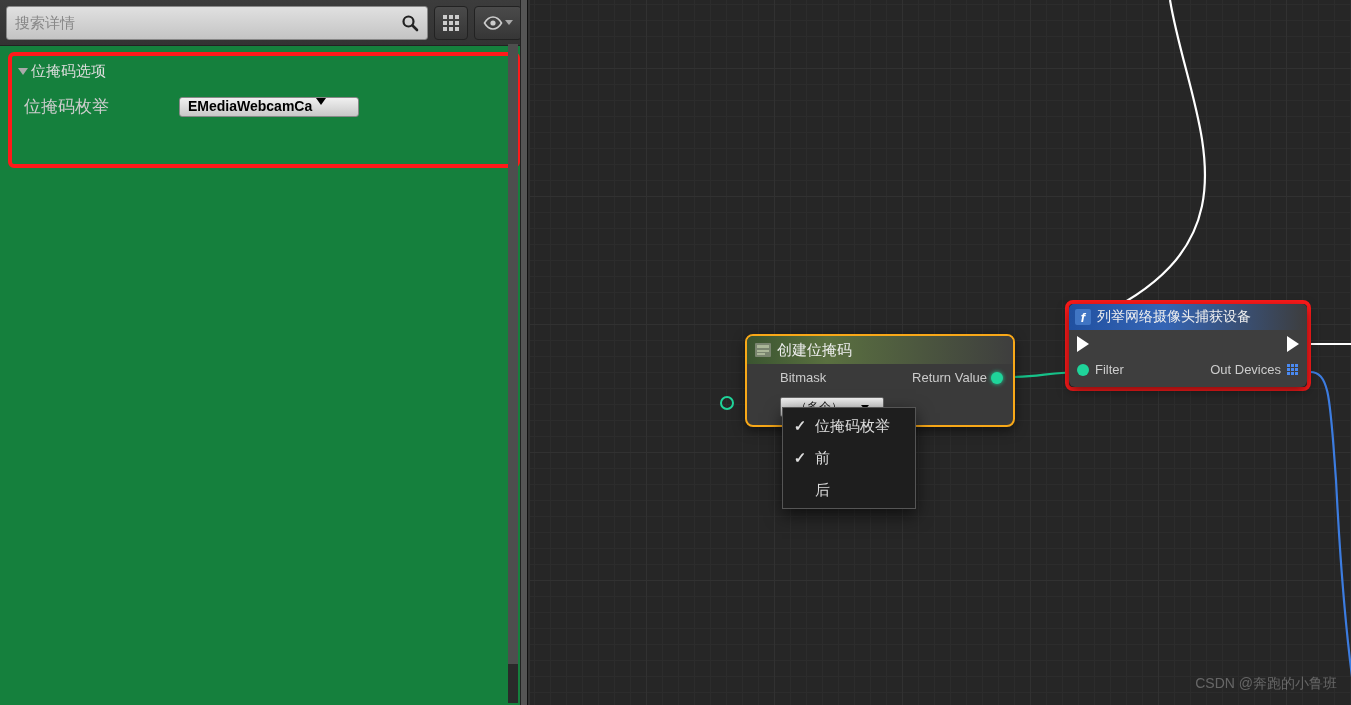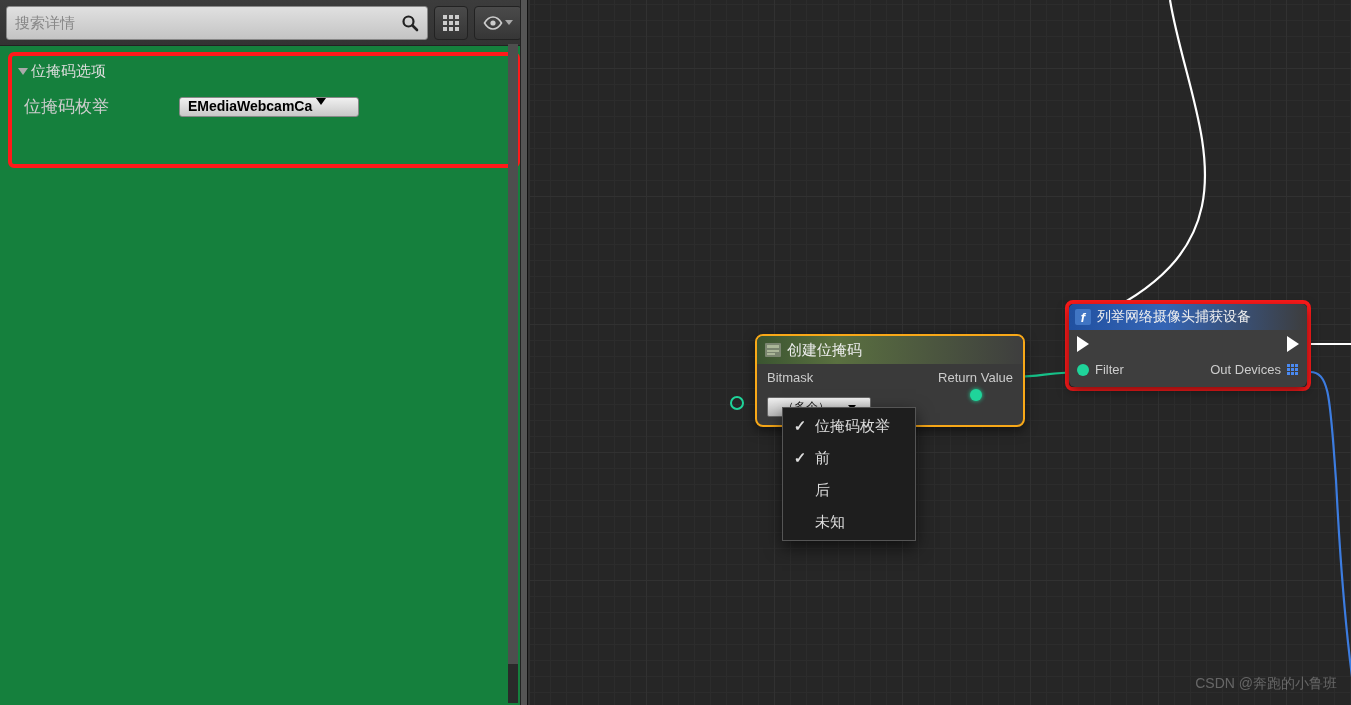--- a/index.html
+++ b/index.html
@@ -32,25 +32,25 @@
 .scrollbar-thumb{position:absolute;left:0;top:0;width:10px;height:620px;background:#4e4e4e;}
 
 
 .graph { position: absolute; left: 530px; top: 0; right: 0; height: 705px; background: #262626; overflow: hidden;
   background-image: linear-gradient(#313131 1px, transparent 1px), linear-gradient(90deg, #313131 1px, transparent 1px), linear-gradient(#2c2c2c 1px, transparent 1px), linear-gradient(90deg, #2c2c2c 1px, transparent 1px);
   background-size: 128px 128px, 128px 128px, 16px 16px, 16px 16px;
   background-position: -140px -60px, -140px -60px, -140px -60px, -140px -60px;
 }
 
 
-.node1 { position: absolute; left: 225px; top: 334px; width: 270px; border: 2px solid #f8a818; border-radius: 8px; background: #3a3a3a; box-shadow: 0 4px 12px rgba(0,0,0,.5); }
+.node1 { position: absolute; left: 215px; top: 334px; width: 270px; border: 2px solid #f8a818; border-radius: 8px; background: #3a3a3a; box-shadow: 0 4px 12px rgba(0,0,0,.5); }
 .node1-header { height: 28px; background: linear-gradient(90deg,#3a5430 0%,#5a7040 30%,#3e3e3e 100%); border-radius: 6px 6px 0 0; display: flex; align-items: center; gap: 6px; padding: 0 8px; font-size: 15px; color: #eee; }
 .node1-body { padding: 6px 10px 8px; display:flex; justify-content:space-between; position:relative; }
-.pin-left, .pin-right { display:flex; flex-direction:column; gap:12px; font-size:13px; color:#ccc; }
-.pin-label { display:flex; align-items:center; gap:4px;flex-direction:column; }
+.pin-left, .pin-right { display:flex; flex-direction:column; gap:12px; font-size:13px; color:#ccc;margin-left:23px; }
+.pin-label { display:flex; align-items:center; gap:4px; }
 .pin-green-h { width:12px;height:12px;border-radius:6px;background:#1fd49a;box-shadow:0 0 4px #1fd49a;}
 .pin-ring { width:14px;height:14px;border-radius:7px;border:2px solid #1fd49a;margin-left:-18px;}
 .mini-dd { height:20px; width:104px; background:linear-gradient(#eee,#bbb); border:1px solid #666; border-radius:2px; display:flex; align-items:center; justify-content:space-between; padding:0 14px; font-size:12px; color:#222; cursor:pointer; }
 .mini-arrow { width:0;height:0;border-left:4px solid transparent;border-right:4px solid transparent;border-top:5px solid #000; }
 
 
 .dd-menu { position:absolute; left:252px; top:407px; width:134px; background:#1e1e1e; border:1px solid #555; padding:2px 0; box-shadow:0 6px 16px rgba(0,0,0,.6);}
 .dd-item { display:flex; align-items:center; gap:8px; height:32px; padding:0 10px; font-size:15px; color:#ddd; cursor:pointer; }
 .check { width:14px; text-align:center; color:#ddd; font-weight:bold; }
 
@@ -171,24 +171,20 @@
         <span>位掩码枚举</span>
       </div>
       <div class="dd-item">
         <span class="check">✓</span>
         <span>前</span>
       </div>
       <div class="dd-item">
         <span class="check"></span>
         <span>后</span>
       </div>
-      <div class="dd-item">
-        <span class="check"></span>
-        <span>未知</span>
-      </div>
     </div>
 
   <div class="node2-wrap">
     <div class="node2">
       <div class="node2-header">
         <span class="f-icon">f</span>
         <span>列举网络摄像头捕获设备</span>
       </div>
       <div class="node2-body">
         <div class="col">

